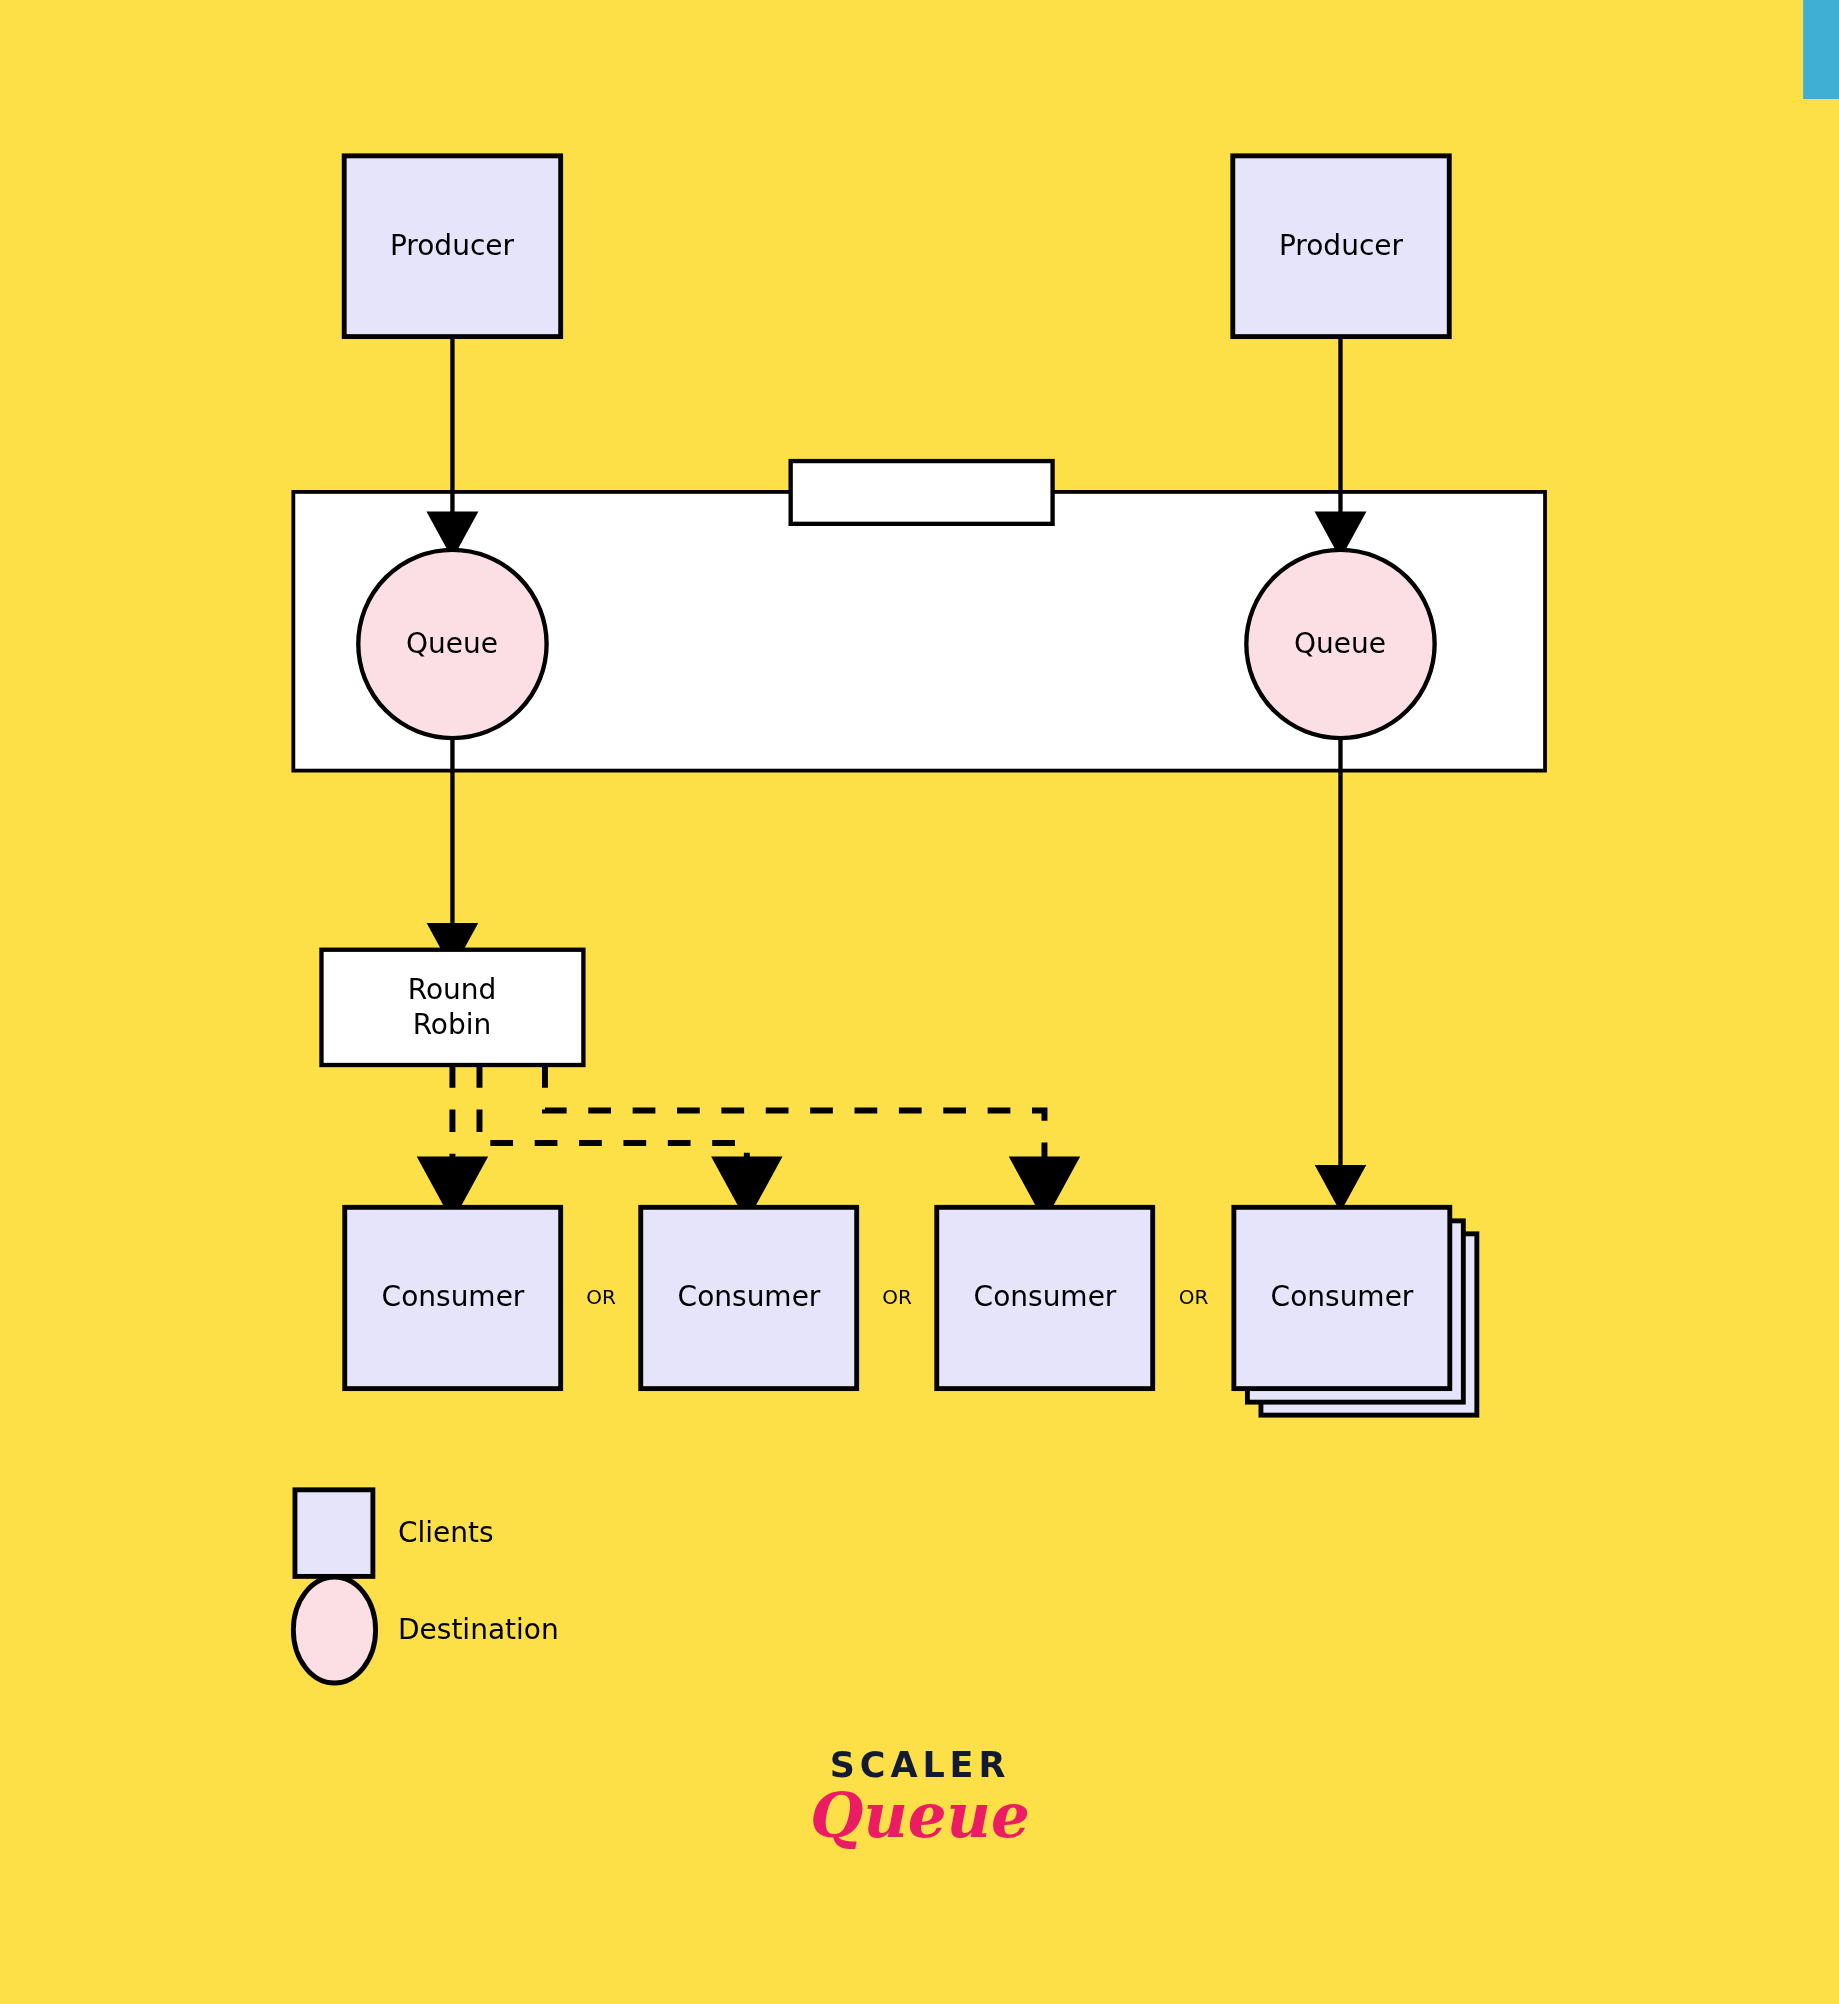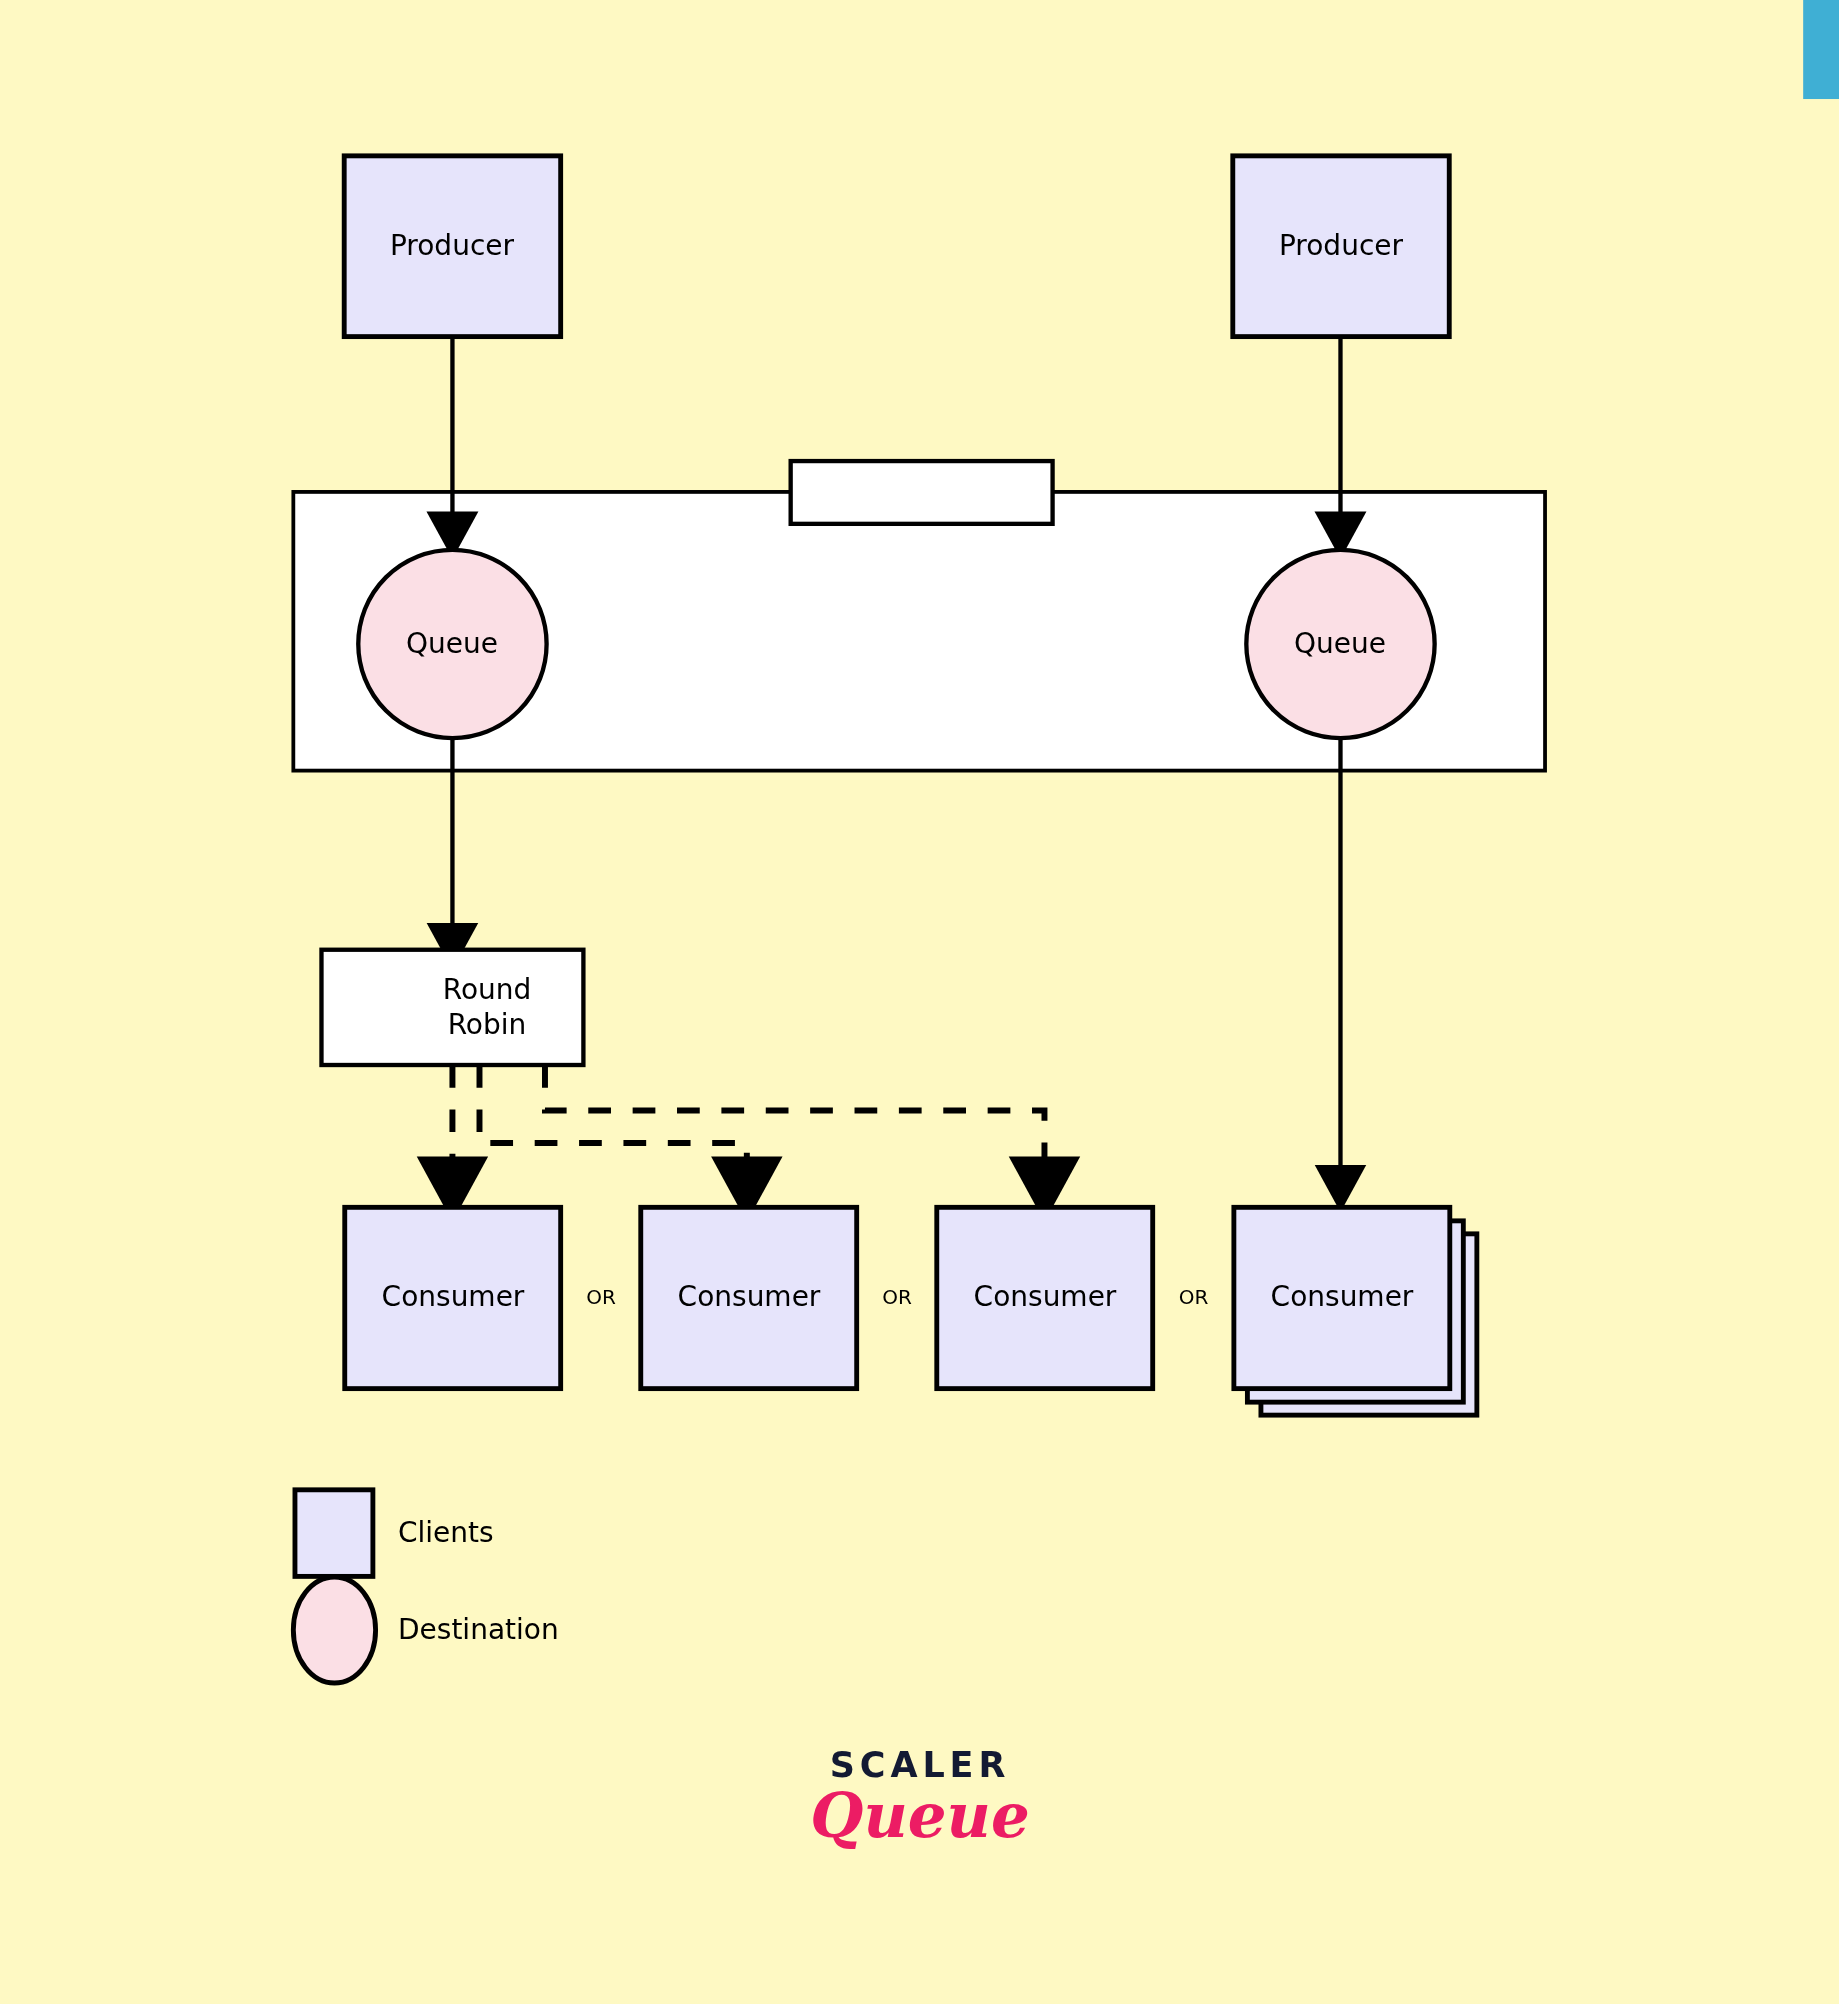--- a/index.html
+++ b/index.html
@@ -1,20 +1,20 @@
 <!DOCTYPE html>
 <html style="font-size:8.7px"><head>
 <meta charset="utf-8">
 <style>
   html,body{margin:0;padding:0;background:#ffffff;}
   body{
     font-family:"DejaVu Sans", sans-serif;
     width:1840px;height:2005px;position:relative;overflow:hidden;
   }
-  #stage{position:absolute;left:0;top:0;width:1840px;height:2005px;background:#fef9c3;}
+  #stage{position:absolute;left:0;top:0;width:1840px;height:2005px;background:#fde047;}
   #canvas{position:absolute;left:0;top:0;width:1840px;height:2005px;}
   .lbl{
     position:absolute;display:flex;align-items:center;justify-content:center;
     text-align:center;color:#000;line-height:1.22;white-space:pre-line;
     font-family:"DejaVu Sans", sans-serif;
   }
   .nodeLabel{font-size:28px;}
   .orLabel{font-size:20px;}
   .legendLabel{font-size:28px;}
   .brand-wrap{position:absolute;left:0;top:1748px;width:1840px;text-align:center;}
@@ -90,21 +90,21 @@
 
   <div class="lbl nodeLabel" style="left:344px;top:156px;width:216px;height:181px;">Producer</div>
 
   <div class="lbl nodeLabel" style="left:1233px;top:156px;width:216px;height:181px;">Producer</div>
 
 
   <div class="lbl nodeLabel" style="left:358px;top:550px;width:188px;height:188px;">Queue</div>
 
   <div class="lbl nodeLabel" style="left:1246px;top:550px;width:188px;height:188px;">Queue</div>
 
-  <div class="lbl nodeLabel" style="left:321px;top:950px;width:262px;height:115px;padding-left:35px;">Round
+  <div class="lbl nodeLabel" style="left:321px;top:950px;width:262px;height:115px;">Round
 Robin</div>
 
   <div class="lbl nodeLabel" style="left:345px;top:1207px;width:216px;height:181px;">Consumer</div>
 
   <div class="lbl orLabel" style="left:561px;top:1207px;width:80px;height:181px;">OR</div>
 
   <div class="lbl nodeLabel" style="left:641px;top:1207px;width:216px;height:181px;">Consumer</div>
 
   <div class="lbl orLabel" style="left:857px;top:1207px;width:80px;height:181px;">OR</div>
 

